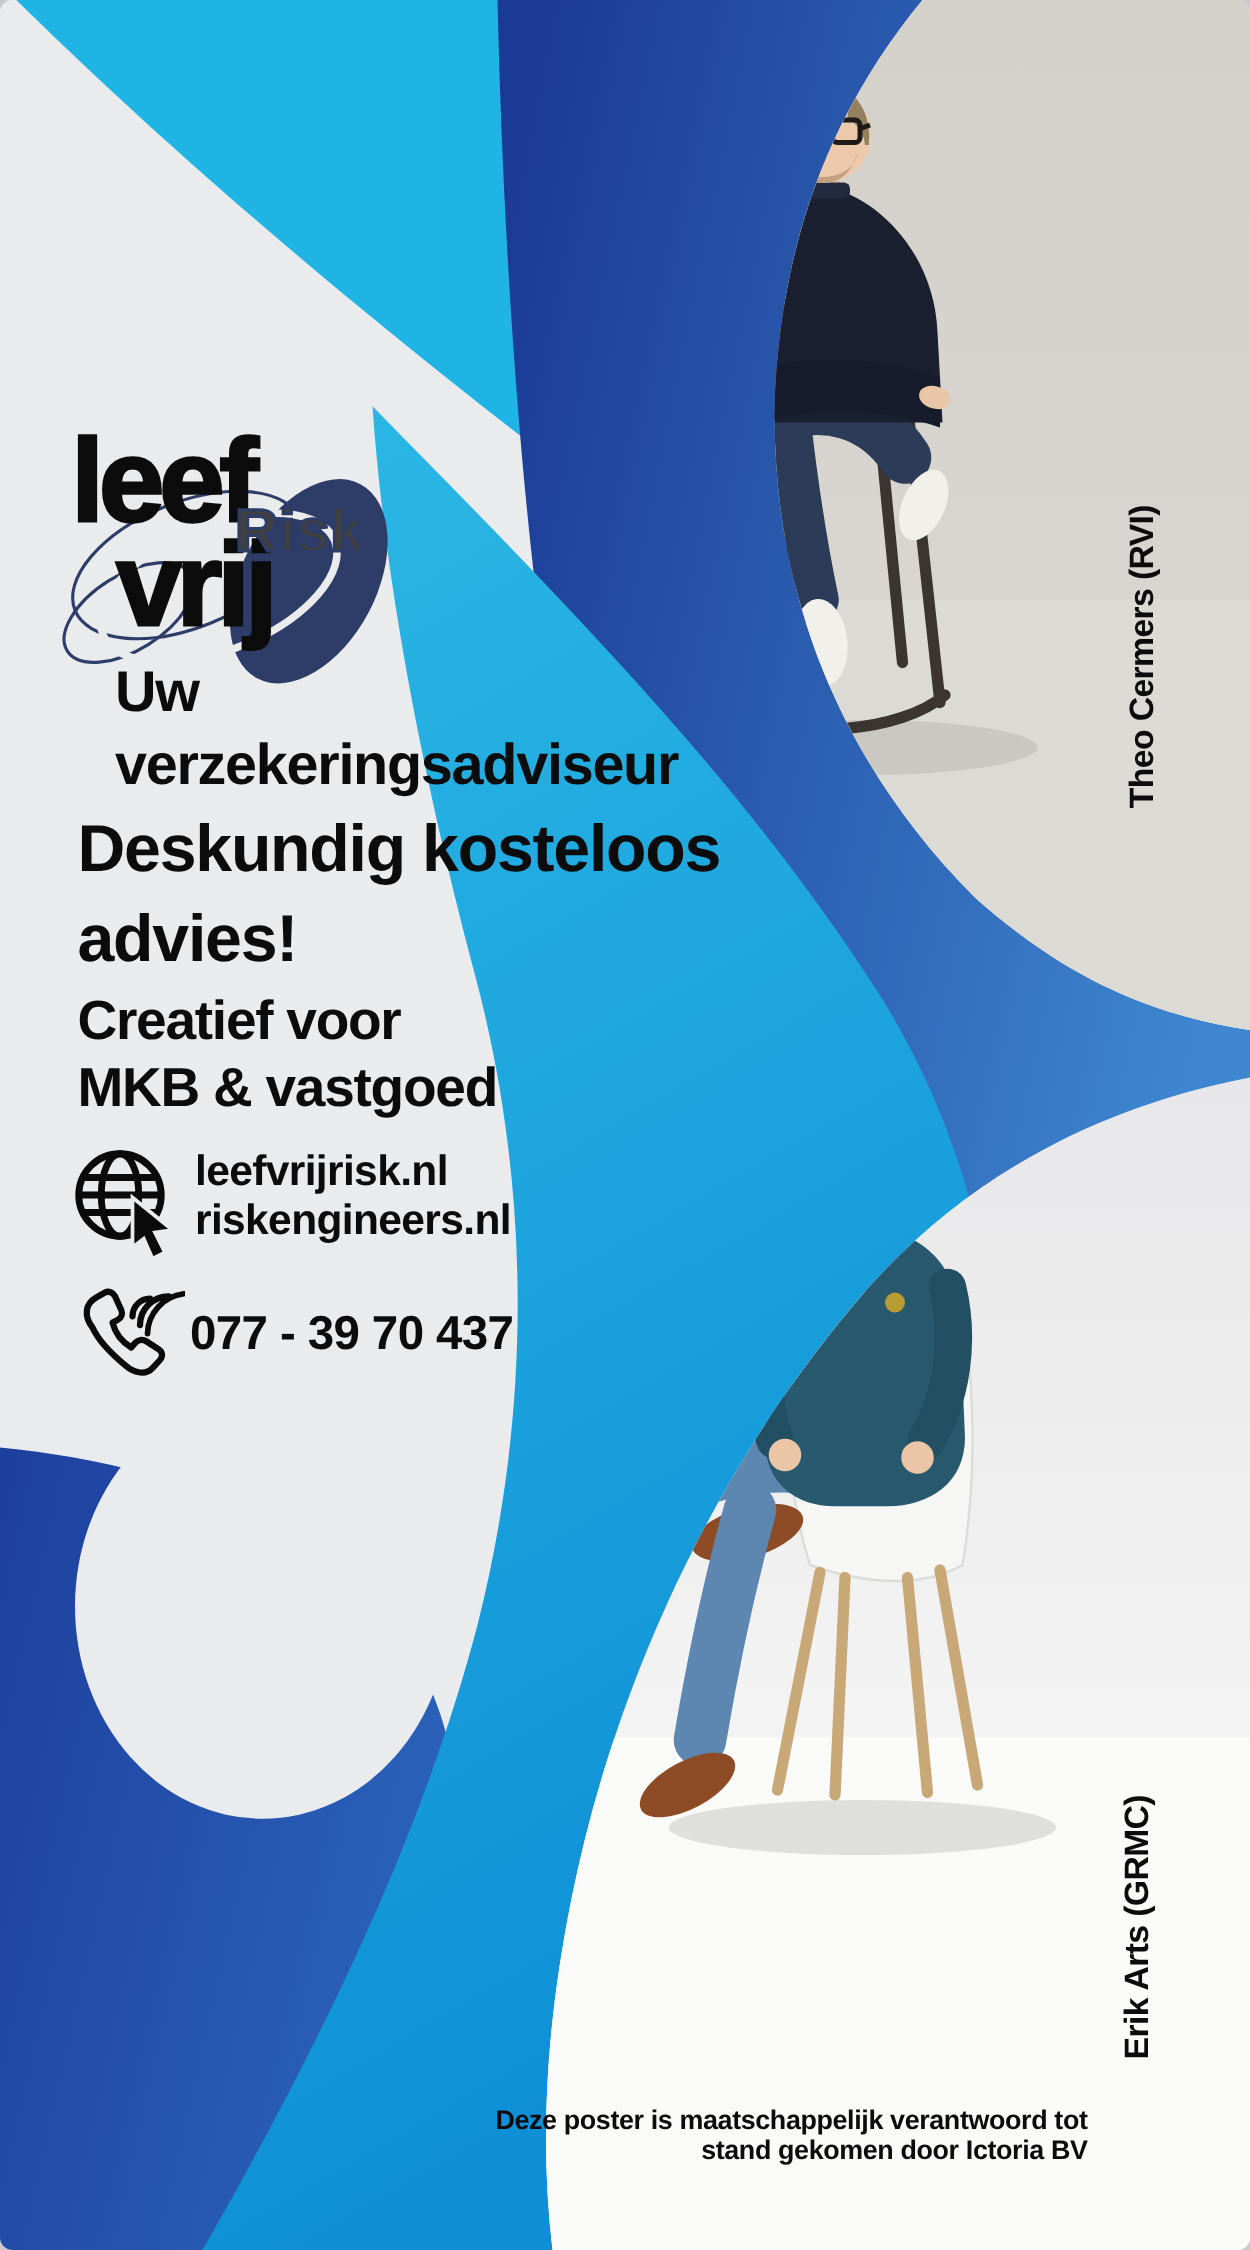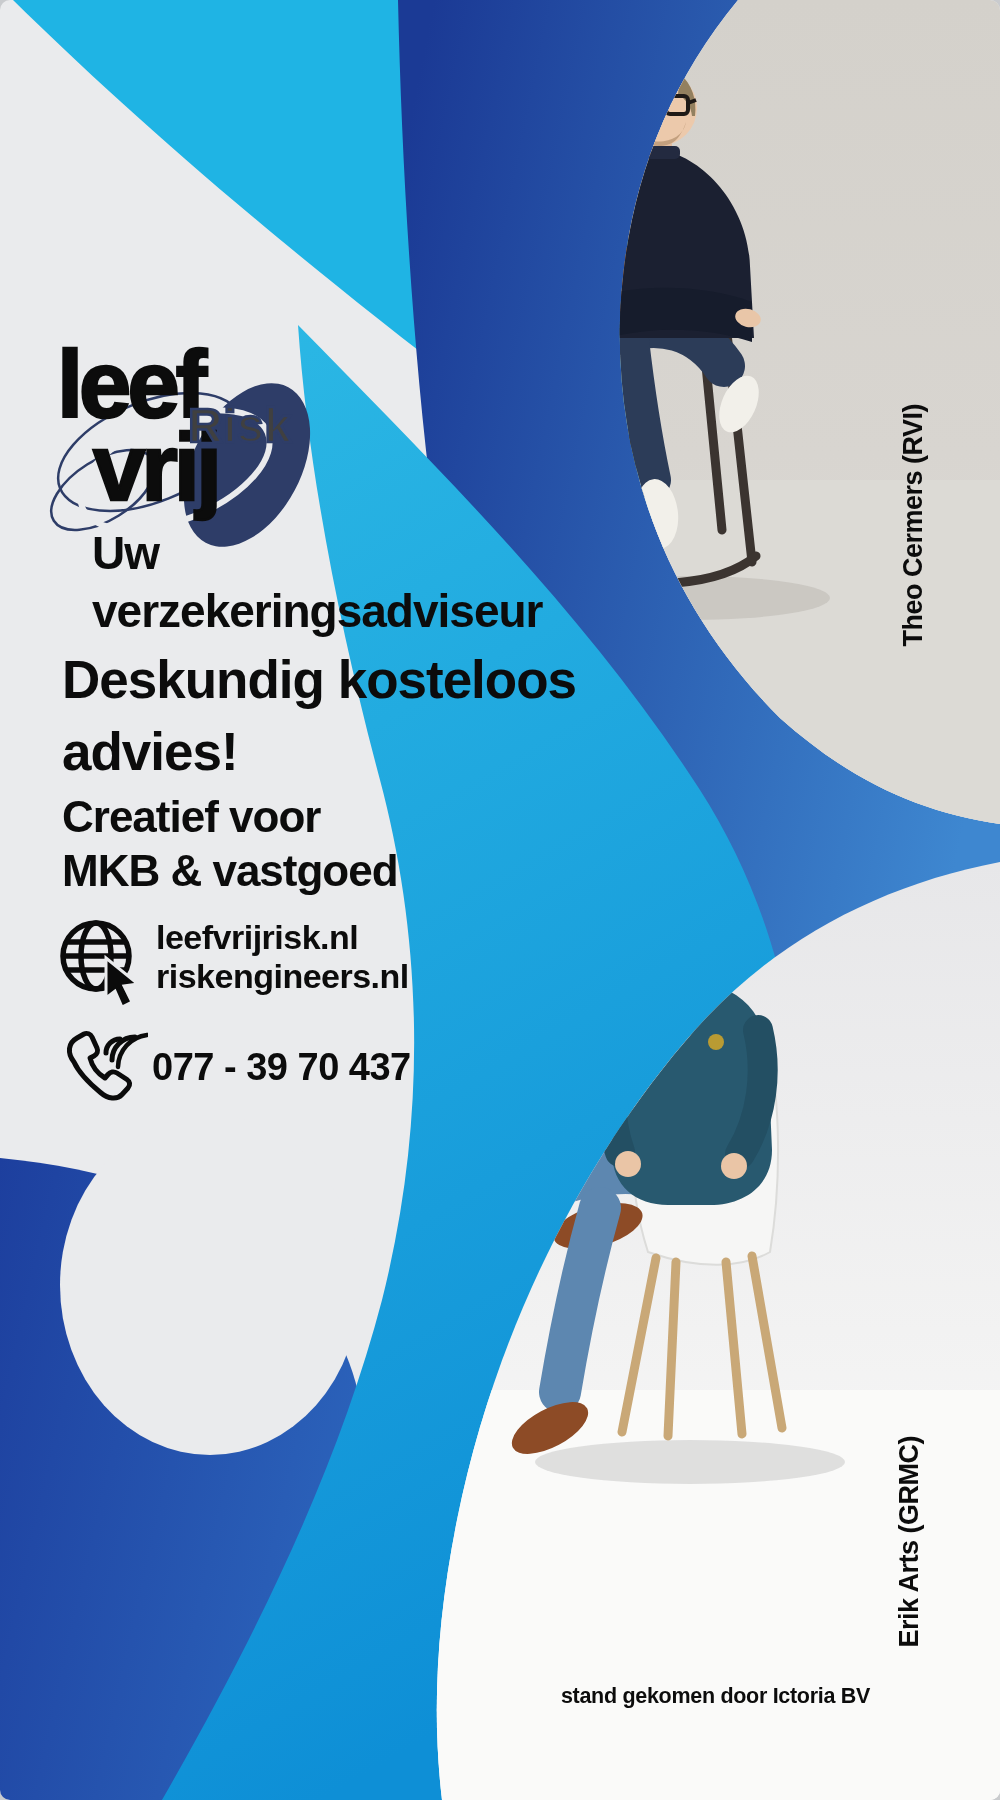--- a/index.html
+++ b/index.html
@@ -199,16 +199,17 @@
       <path d="M 60 38 A 23 23 0 0 1 83 15"></path>
       <path d="M 66 45 A 33 33 0 0 1 95 13" stroke-width="4.5"></path>
     </g>
   </svg>
   <div class="phone-line" style="left:152px;top:1046px;">077 - 39 70 437</div>
 
   <div class="vlabel" style="left:898px;top:404px;">Theo Cermers (RVI)</div>
   <div class="vlabel" style="left:894px;top:1436px;">Erik Arts (GRMC)</div>
 
   <div class="footer-note">
+    <div>Deze poster is maatschappelijk verantwoord tot</div>
     <div>stand gekomen door Ictoria BV</div>
   </div>
 
 </div>
 
 </body></html>

